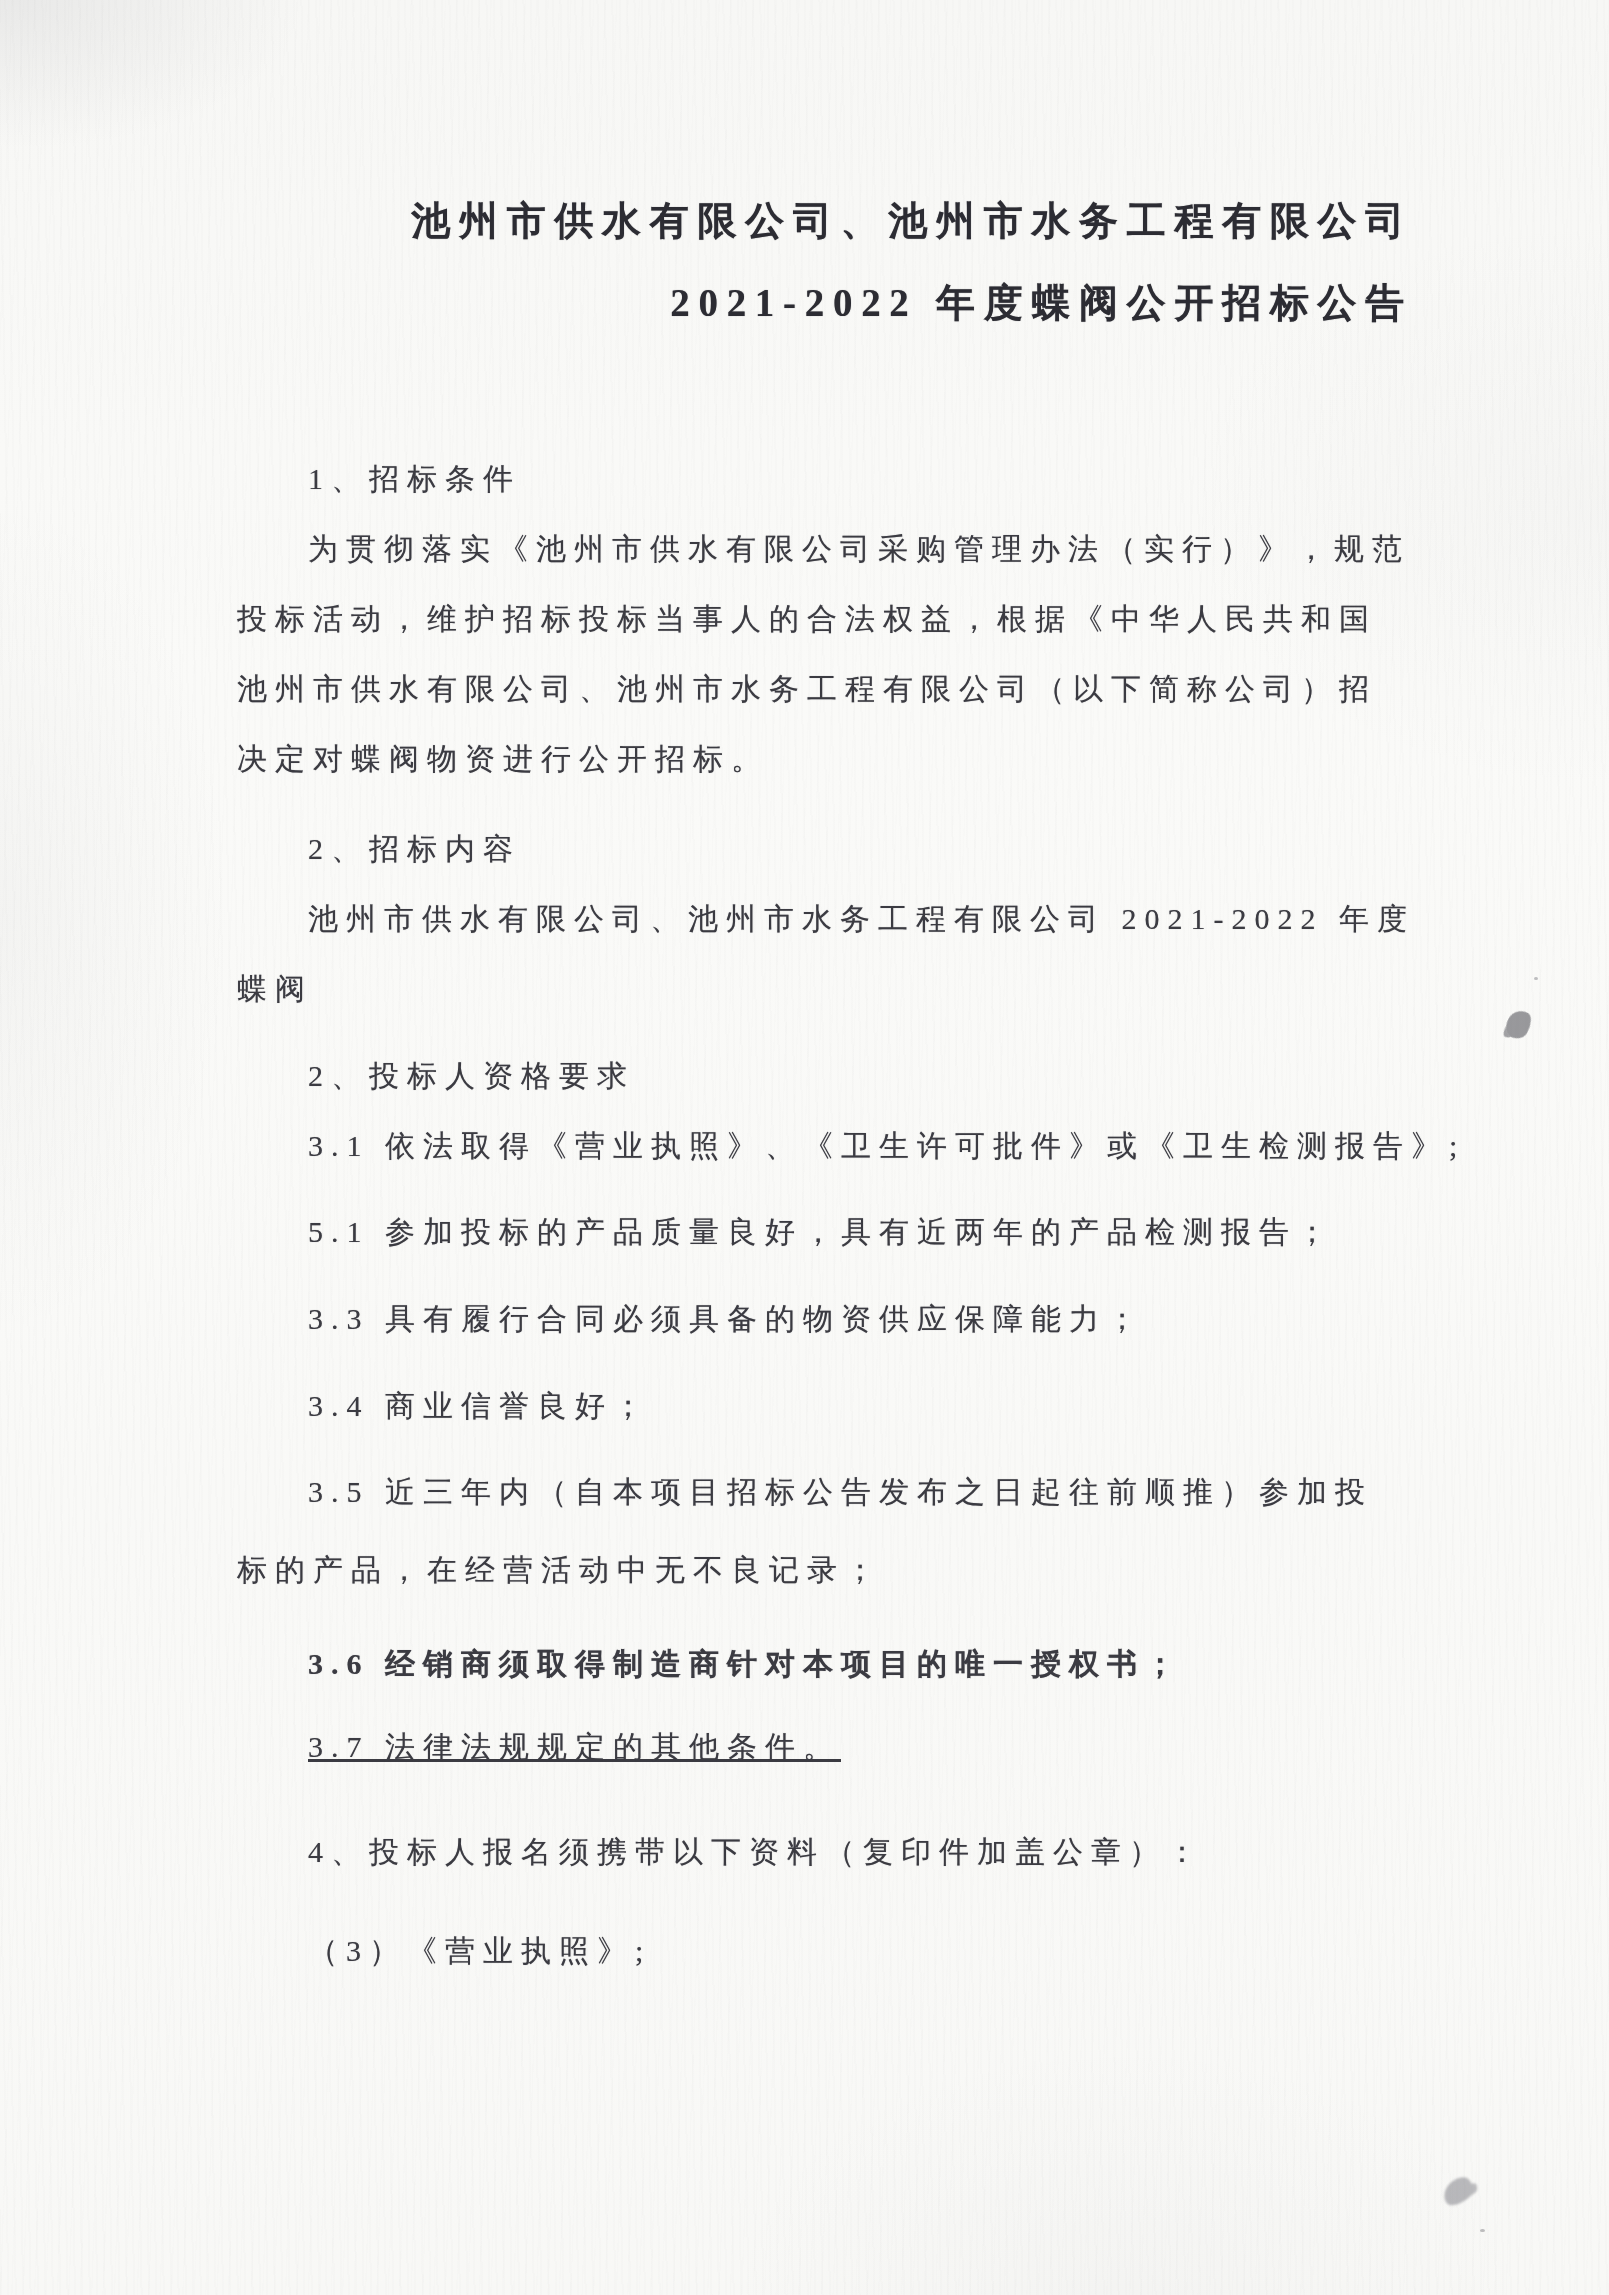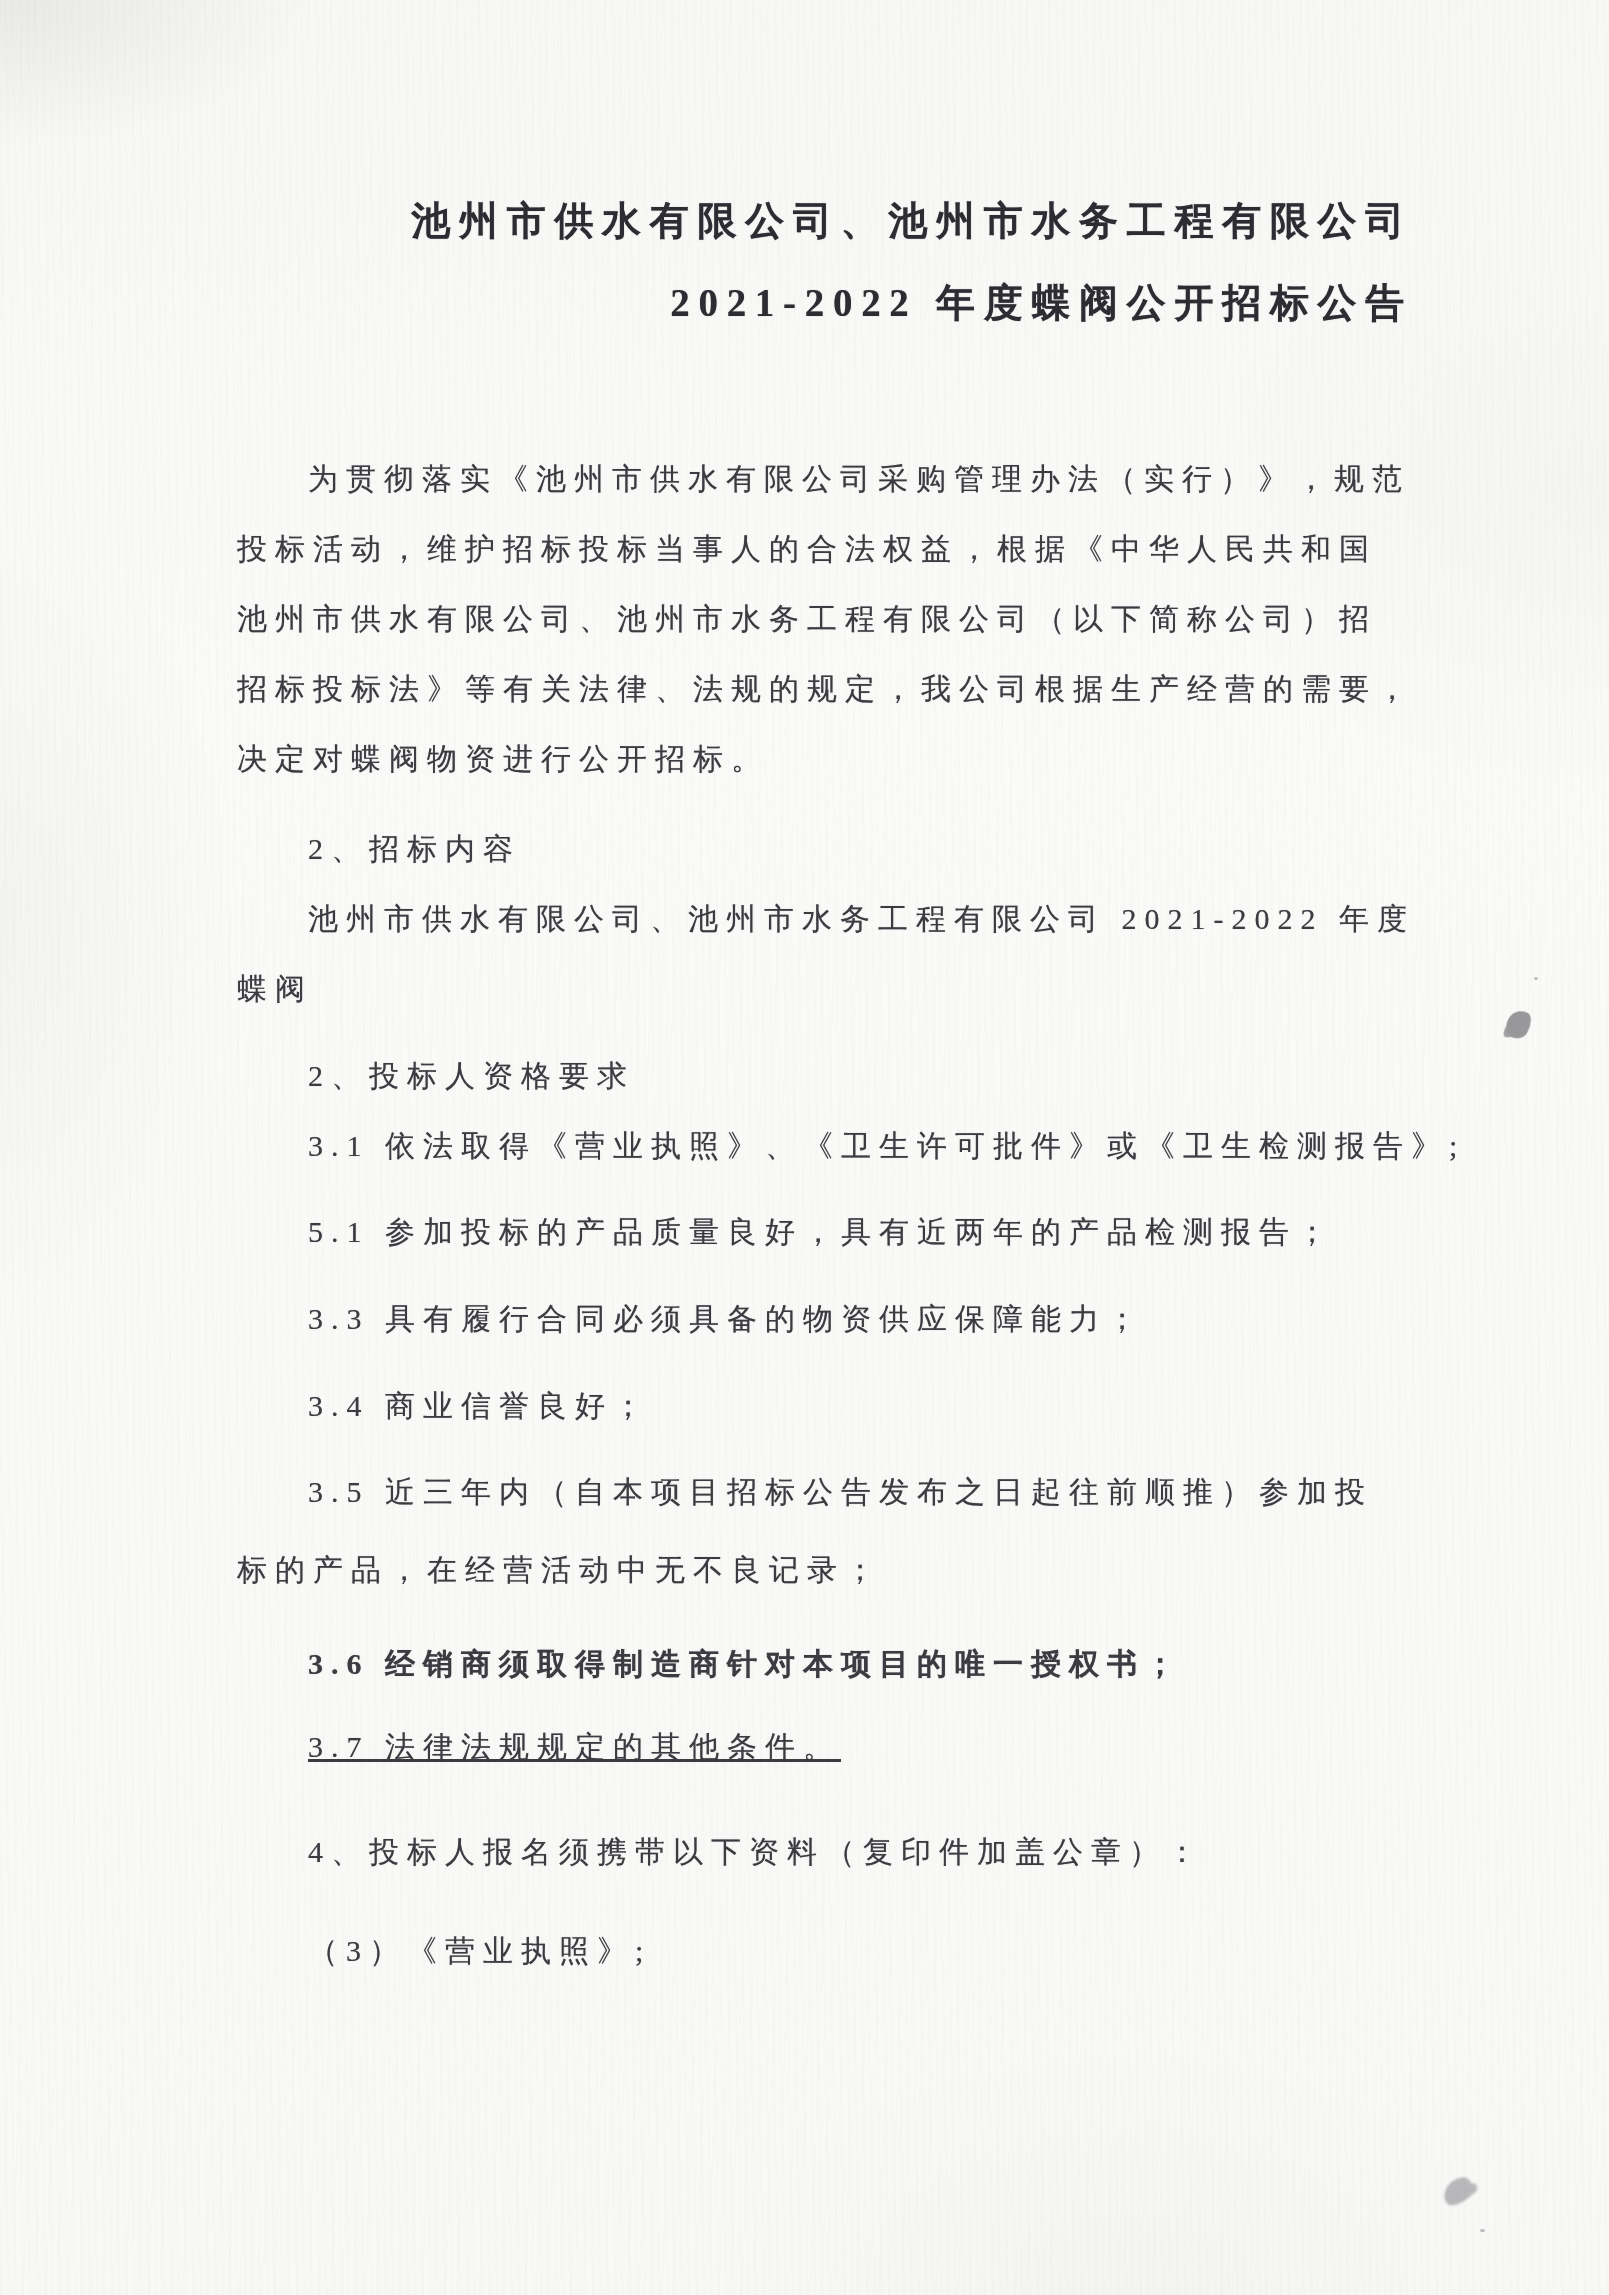--- a/index.html
+++ b/index.html
@@ -88,24 +88,24 @@
 </head>
 <body>
 
 <div class="page">
   <div class="doc">
     <div class="title">
       <div class="title-line">池州市供水有限公司、池州市水务工程有限公司</div>
       <div class="title-line">2021-2022 年度蝶阀公开招标公告</div>
     </div>
     <div class="body-block">
+        <div class="line indent">1、招标条件</div>
         <div class="line indent">为贯彻落实《池州市供水有限公司采购管理办法（实行）》，规范</div>
         <div class="line">投标活动，维护招标投标当事人的合法权益，根据《中华人民共和国</div>
         <div class="line">池州市供水有限公司、池州市水务工程有限公司（以下简称公司）招</div>
-        <div class="line">招标投标法》等有关法律、法规的规定，我公司根据生产经营的需要，</div>
         <div class="line">决定对蝶阀物资进行公开招标。</div>
         <div class="line indent g4">2、招标内容</div>
         <div class="line indent">池州市供水有限公司、池州市水务工程有限公司 2021-2022 年度</div>
         <div class="line">蝶阀</div>
         <div class="line indent g3">2、投标人资格要求</div>
         <div class="line indent">3.1 依法取得《营业执照》、《卫生许可批件》或《卫生检测报告》;</div>
         <div class="line indent g3">5.1 参加投标的产品质量良好，具有近两年的产品检测报告；</div>
         <div class="line indent g3">3.3 具有履行合同必须具备的物资供应保障能力；</div>
         <div class="line indent g3">3.4 商业信誉良好；</div>
         <div class="line indent g3">3.5 近三年内（自本项目招标公告发布之日起往前顺推）参加投</div>

